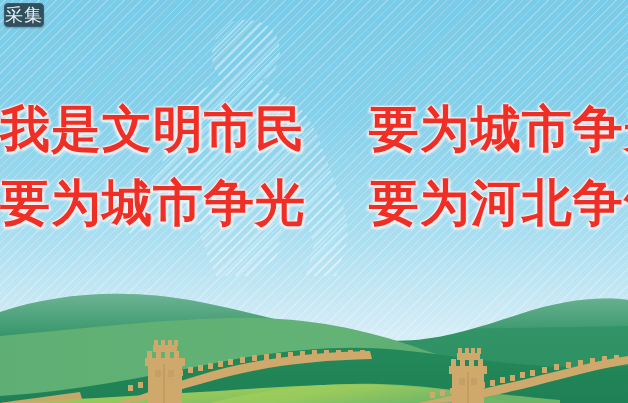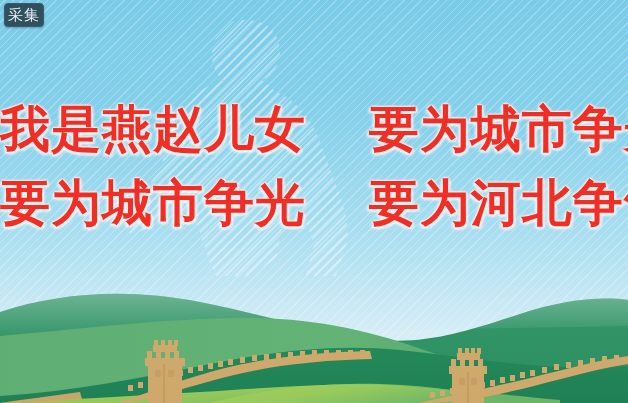--- a/index.html
+++ b/index.html
@@ -71,21 +71,21 @@
   .line .gap{display:inline-block;width:26px;}
 
   
   .capture-btn{
     position:absolute;left:4px;top:3px;
     width:38px;height:22px;
     background:#31505e;
     border:1px solid #3c5c6b;
     border-radius:4px;
     color:#e8f1f5;
-    font-size:15px;
+    font-size:18px;
     line-height:22px;
     text-align:center;
     letter-spacing:1px;
     z-index:20;
     cursor:pointer;
     box-shadow:0 1px 2px rgba(0,0,0,.25);
     user-select:none;
   }
 </style>
 </head>
@@ -288,21 +288,21 @@
       </g>
 
       <g fill="#cfa96c" opacity="0.95">
         <path d="M0 403 C 20 400, 50 396, 80 392 L82 399 C 54 403, 26 403, 0 403 Z"></path>
       </g>
     </svg>
   </div>
 
   <div class="slogan">
     <div class="line">
-      <span class="seg">我是燕赵儿女</span>
+      <span class="seg">我是文明市民</span>
       <span class="gap"></span>
       <span class="seg">要为城市争光</span>
     </div>
     <div class="line">
       <span class="seg">要为城市争光</span>
       <span class="gap"></span>
       <span class="seg">要为河北争气</span>
     </div>
   </div>
 

